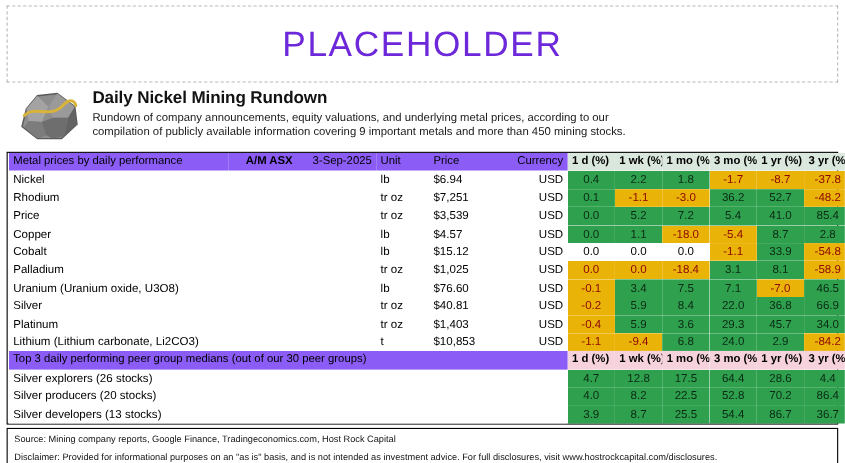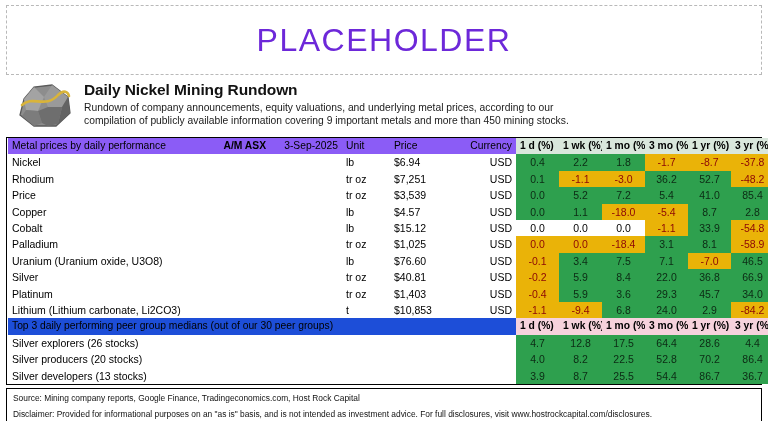--- a/index.html
+++ b/index.html
@@ -109,21 +109,21 @@
   tbody.body-rows tr td.price-col,
   tbody.body-rows tr td.cur-col { border-bottom: 0; }
 
   td.val { text-align: center; font-size: 10.5px; }
   td.val.pos { background: #2ea04e; color: #0c2a14; margin-left: 27px; }
   td.val.neg { background: #eab308; color: #8c0606; }
   td.val.neu { background: #ffffff; color: #000; }
 
   
   .peer-hdr td {
-    background: #1d4ed8;
+    background: #8b5cf6;
     font-weight: bold;
     font-size: 10.3px;
     border-top: 1.4px solid #000;
     border-bottom: 1px solid #000;
   }
   .peer-hdr td.pct-hdr {
     background: #f6d2dc !important;
   }
 
   

